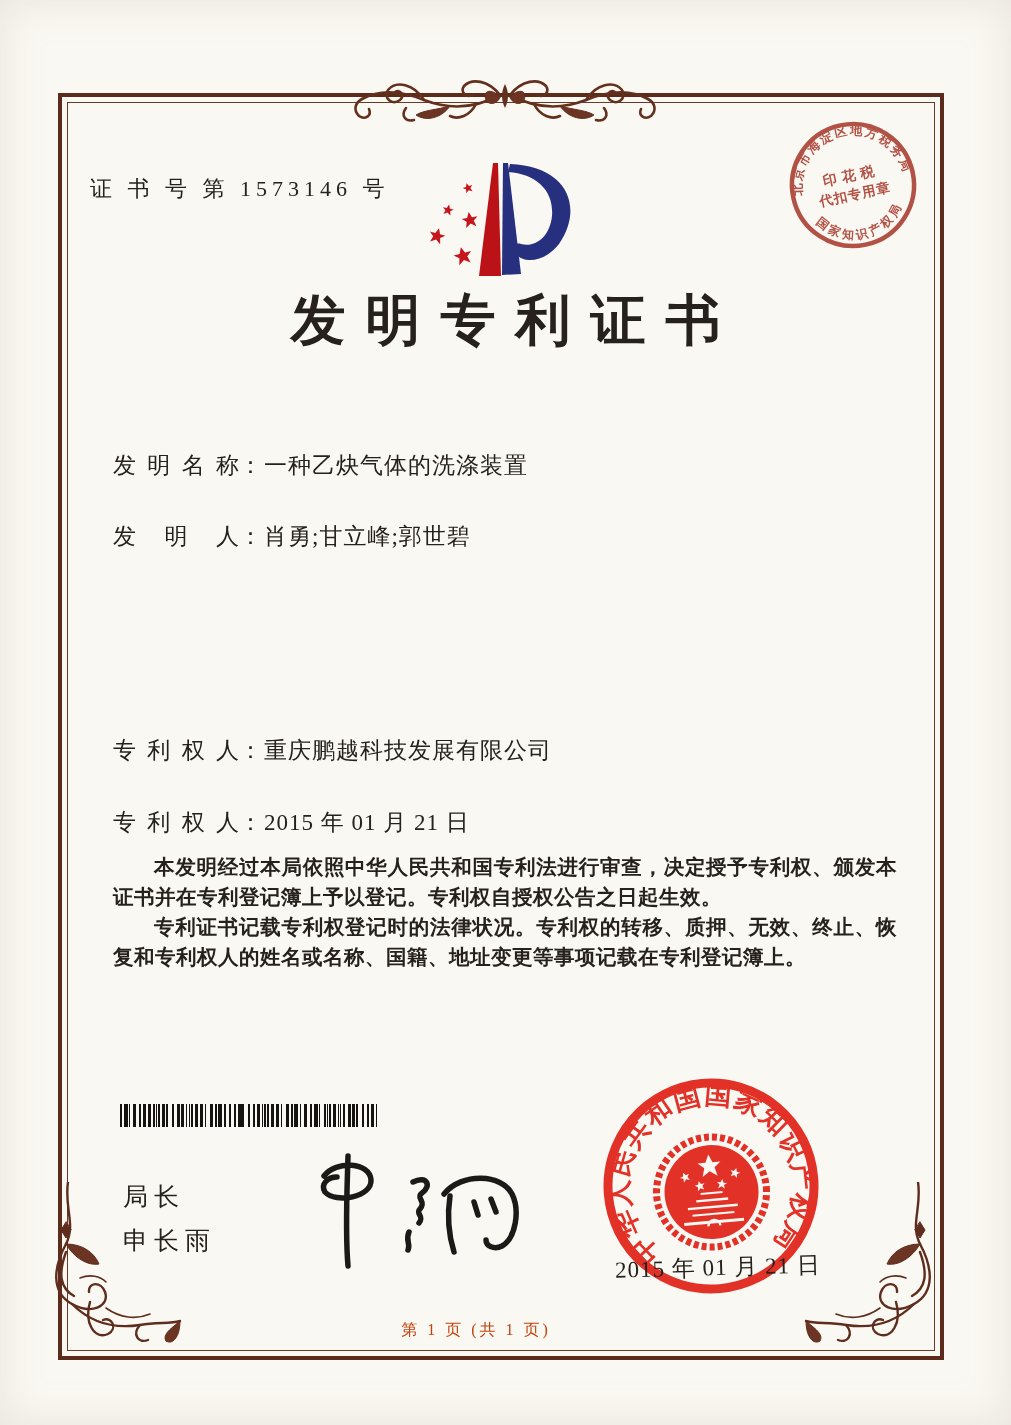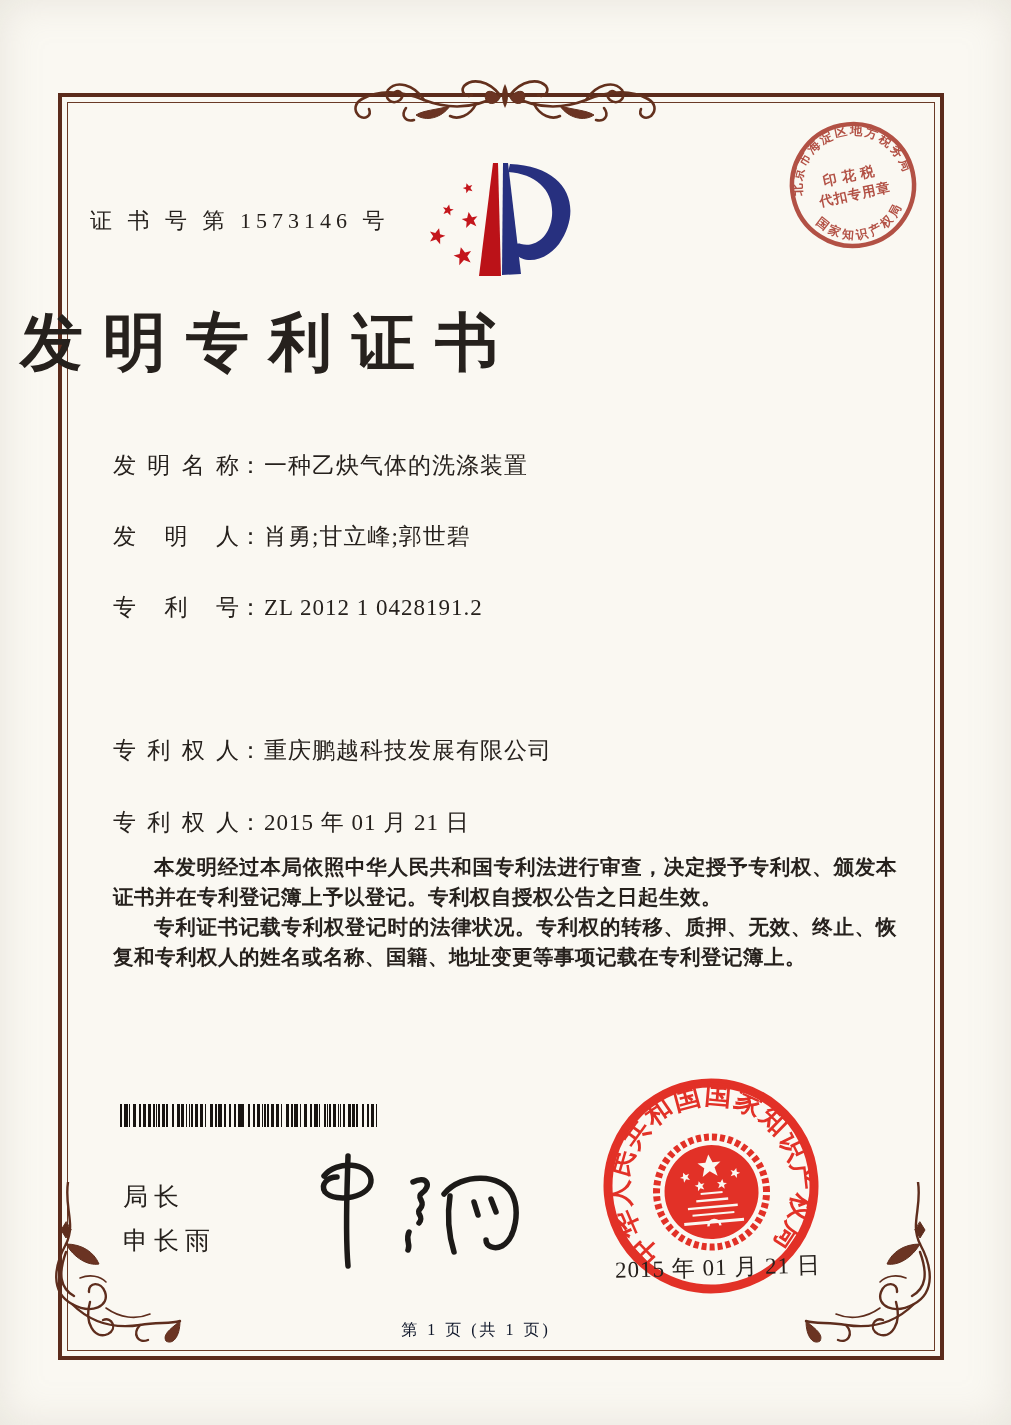--- a/index.html
+++ b/index.html
@@ -3,37 +3,37 @@
 <meta charset="utf-8">
 <style>
   html,body{margin:0;padding:0;}
   body{background:#e9e7e2;font-family:"Liberation Serif","DejaVu Serif",serif;}
   .page{position:relative;width:1011px;height:1425px;margin:0 auto;background:#faf8f2;
         box-shadow:inset 0 0 40px rgba(180,170,155,.25);overflow:hidden;color:#26211d;}
   .abs{position:absolute;}
   
   .frame-outer{left:58px;top:93px;width:878px;height:1259px;border:4px solid #5b2b1c;}
   .frame-inner{left:67px;top:102px;width:866px;height:1247px;border:1px solid #6a3a27;}
-  .cert-number{left:90px;top:174px;font-size:22px;letter-spacing:5px;margin-top:32px;}
-  .title{left:0;top:300px;width:100%;font-size:63px;font-weight:bold;
+  .cert-number{left:90px;top:174px;font-size:22px;letter-spacing:5px;}
+  .title{left:0;top:284px;width:100%;text-align:center;font-size:55px;font-weight:bold;
          letter-spacing:20px;text-indent:20px;}
   .field{left:113px;font-size:23px;white-space:nowrap;}
   .flabel{display:inline-block;width:126px;text-align:justify;text-align-last:justify;vertical-align:bottom;}
   .fcolon{margin:0 2px 0 0;}
   .fvalue{letter-spacing:1px;}
   .paras{left:113px;top:852px;width:784px;font-size:20.5px;line-height:30px;text-align:justify;}
   .paras p{margin:0;text-indent:2em;letter-spacing:0.5px;font-weight:bold;}
   .barcode{left:120px;top:1104px;width:258px;height:23px;
     background:
      repeating-linear-gradient(90deg,#171310 0 2px,transparent 2px 4px,#171310 4px 7px,transparent 7px 9px,#171310 9px 10px,transparent 10px 14px,#171310 14px 16px,transparent 16px 19px),
      repeating-linear-gradient(90deg,#171310 0 1px,transparent 1px 6px,#171310 6px 8px,transparent 8px 13px,#171310 13px 14px,transparent 14px 23px);}
   .signer-title{left:123px;top:1180px;font-size:25px;letter-spacing:6px;}
   .signer-name{left:123px;top:1224px;font-size:25px;letter-spacing:6px;}
   .seal-date{left:615px;top:1252px;font-size:23px;letter-spacing:1px;transform:rotate(-1.5deg);}
-  .footer{left:0;top:1320px;width:952px;text-align:center;font-size:16px;letter-spacing:3px;color:#0f172a;}
+  .footer{left:0;top:1320px;width:952px;text-align:center;font-size:16px;letter-spacing:3px;color:#c2410c;}
   svg text{font-family:"Liberation Serif","DejaVu Serif",serif;}
 </style>
 </head>
 <body>
 
 <div class="page">
 
   <div class="abs frame-outer"></div>
   <div class="abs frame-inner"></div>
 
@@ -108,23 +108,20 @@
   </svg>
 
   <div class="abs title">发明专利证书</div>
 
   <div class="abs field" style="top:450px">
     <span class="flabel">发明名称</span><span class="fcolon">：</span><span class="fvalue">一种乙炔气体的洗涤装置</span>
   </div>
   <div class="abs field" style="top:521px">
     <span class="flabel">发明人</span><span class="fcolon">：</span><span class="fvalue">肖勇;甘立峰;郭世碧</span>
   </div>
-  <div class="abs field" style="top:592px">
-    <span class="flabel">专利号</span><span class="fcolon">：</span><span class="fvalue">ZL 2012 1 0428191.2</span>
-  </div>
   <div class="abs field" style="top:735px">
     <span class="flabel">专利权人</span><span class="fcolon">：</span><span class="fvalue">重庆鹏越科技发展有限公司</span>
   </div>
   <div class="abs field" style="top:807px">
     <span class="flabel">专利权人</span><span class="fcolon">：</span><span class="fvalue">2015 年 01 月 21 日</span>
   </div>
 
   <div class="abs paras">
     <p>本发明经过本局依照中华人民共和国专利法进行审查，决定授予专利权、颁发本证书并在专利登记簿上予以登记。专利权自授权公告之日起生效。</p>
     <p>专利证书记载专利权登记时的法律状况。专利权的转移、质押、无效、终止、恢复和专利权人的姓名或名称、国籍、地址变更等事项记载在专利登记簿上。</p>

